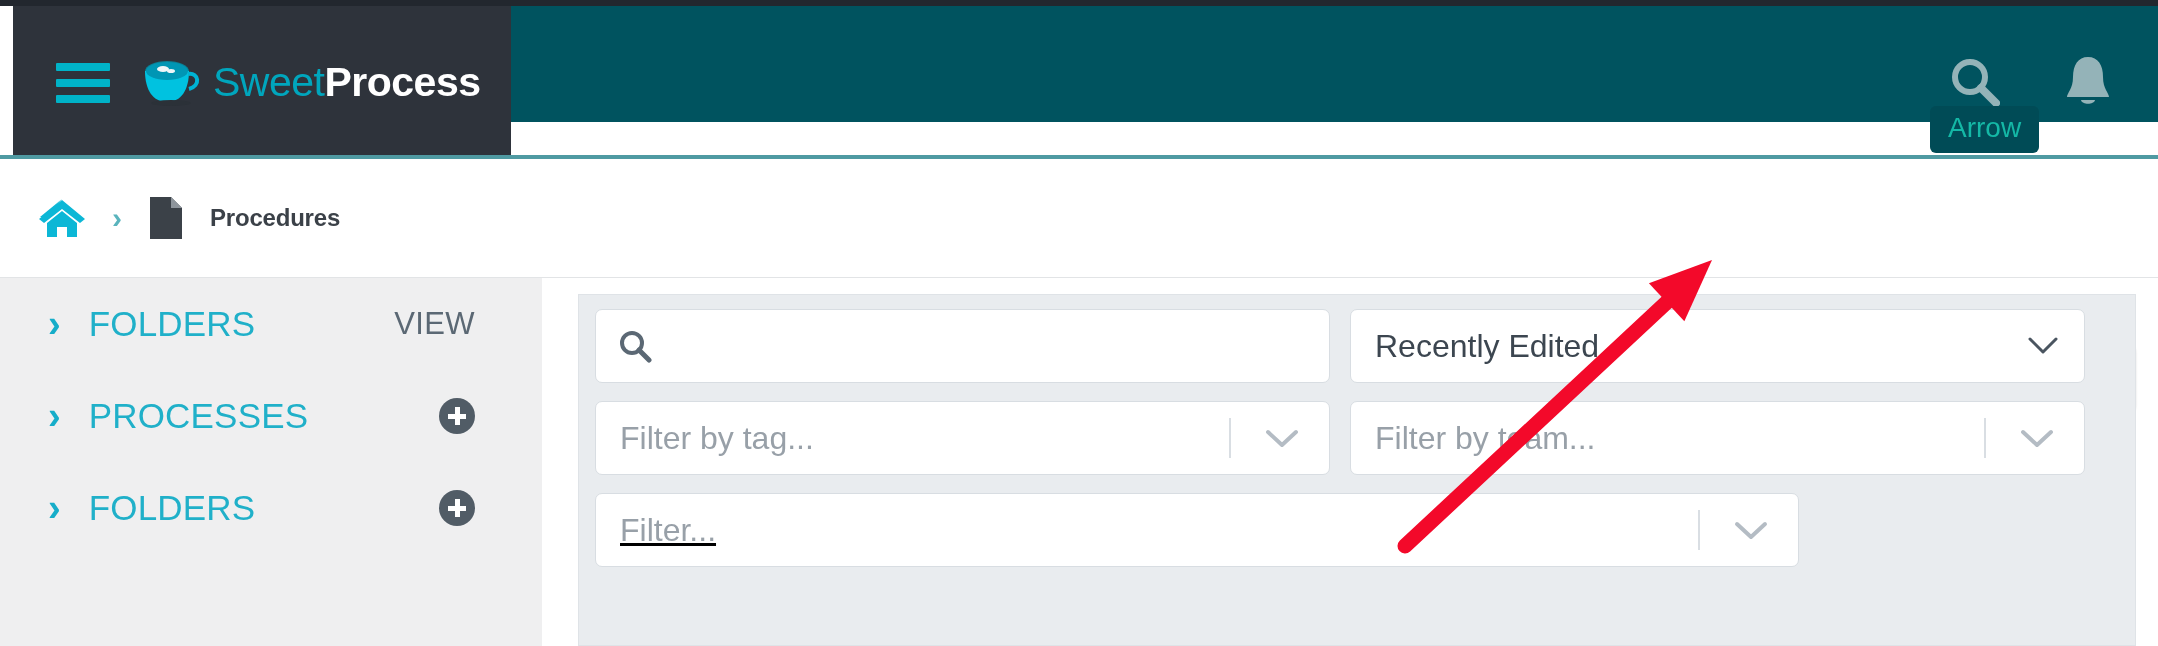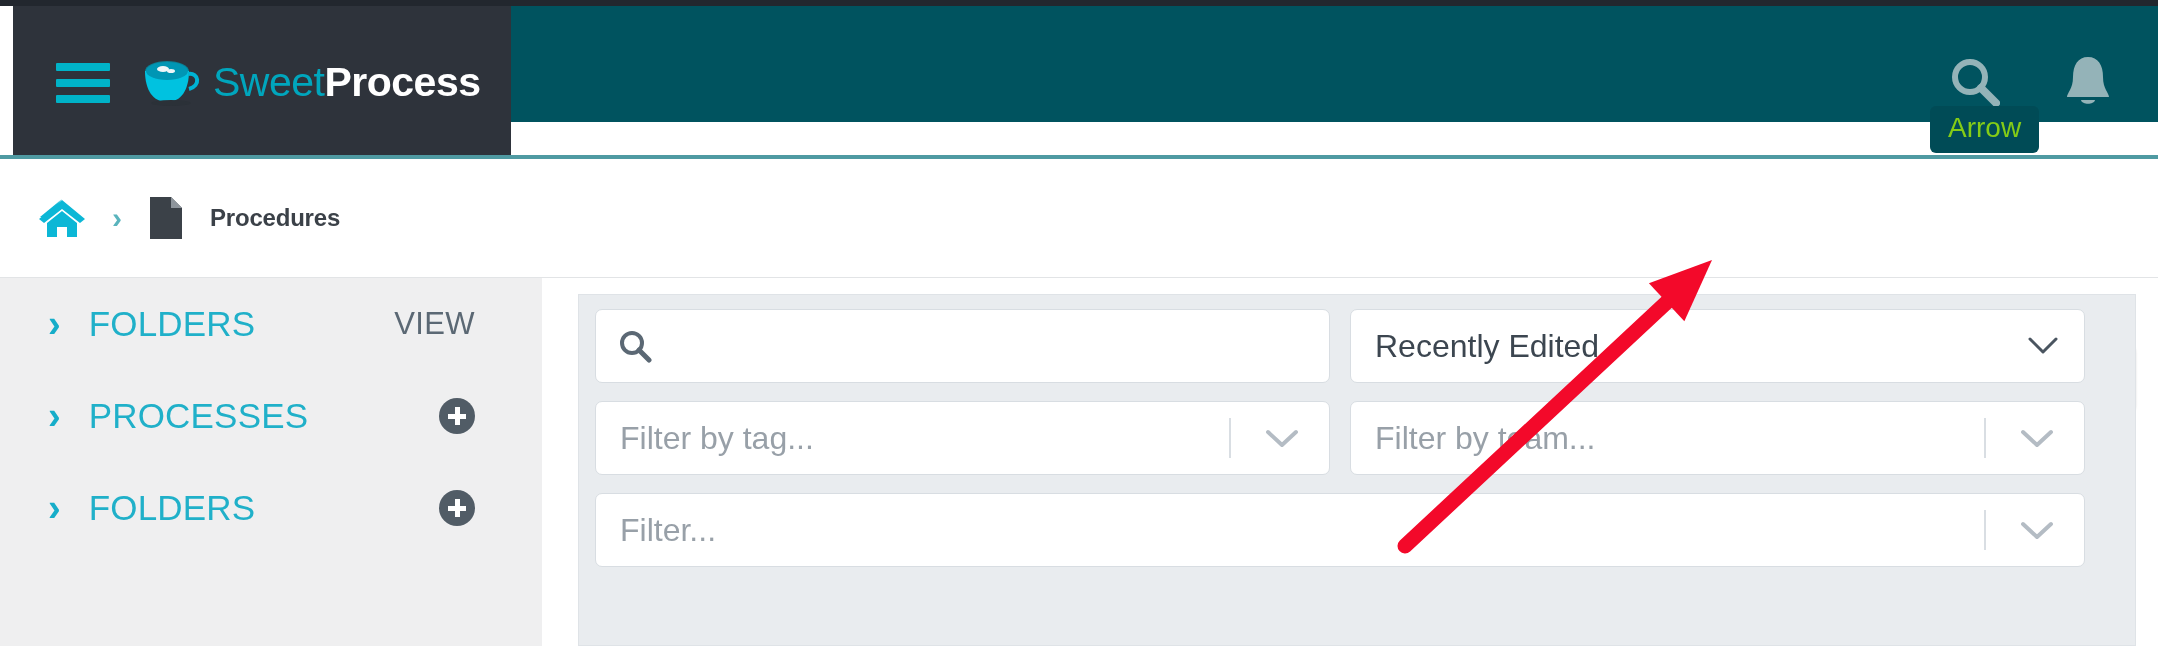--- a/index.html
+++ b/index.html
@@ -89,21 +89,21 @@
     display: flex;
     align-items: center;
     gap: 62px;
   }
   .hicon { cursor: pointer; display: block; opacity: 0.72; }
 
   .tooltip {
     position: absolute;
     left: 1917px; top: 100px;
     background: #004b56;
-    color: #84cc16;
+    color: #14b8a6;
     font-size: 28px;
     padding: 7px 18px 9px 18px;
     border-radius: 6px;
     line-height: 1.1;
   }
 
   
   .crumbbar {
     position: absolute;
     left: 0; top: 159px;
@@ -252,21 +252,21 @@
     border: 1px solid #d8dde2;
     border-radius: 7px;
     height: 74px;
     box-sizing: border-box;
     display: flex;
     align-items: center;
     position: relative;
     cursor: text;
   }
   .field.half { width: 735px; }
-  .field.full { width: 1490px; }
+  .field.full { width: 1204px; text-decoration: underline; }
   .field-text {
     font-size: 32px;
     color: #98a0a8;
     padding-left: 24px;
     line-height: 1;
     white-space: nowrap;
   }
   .field-text.value { color: #3c4650; }
   .search-ico {
     margin-left: 22px;

